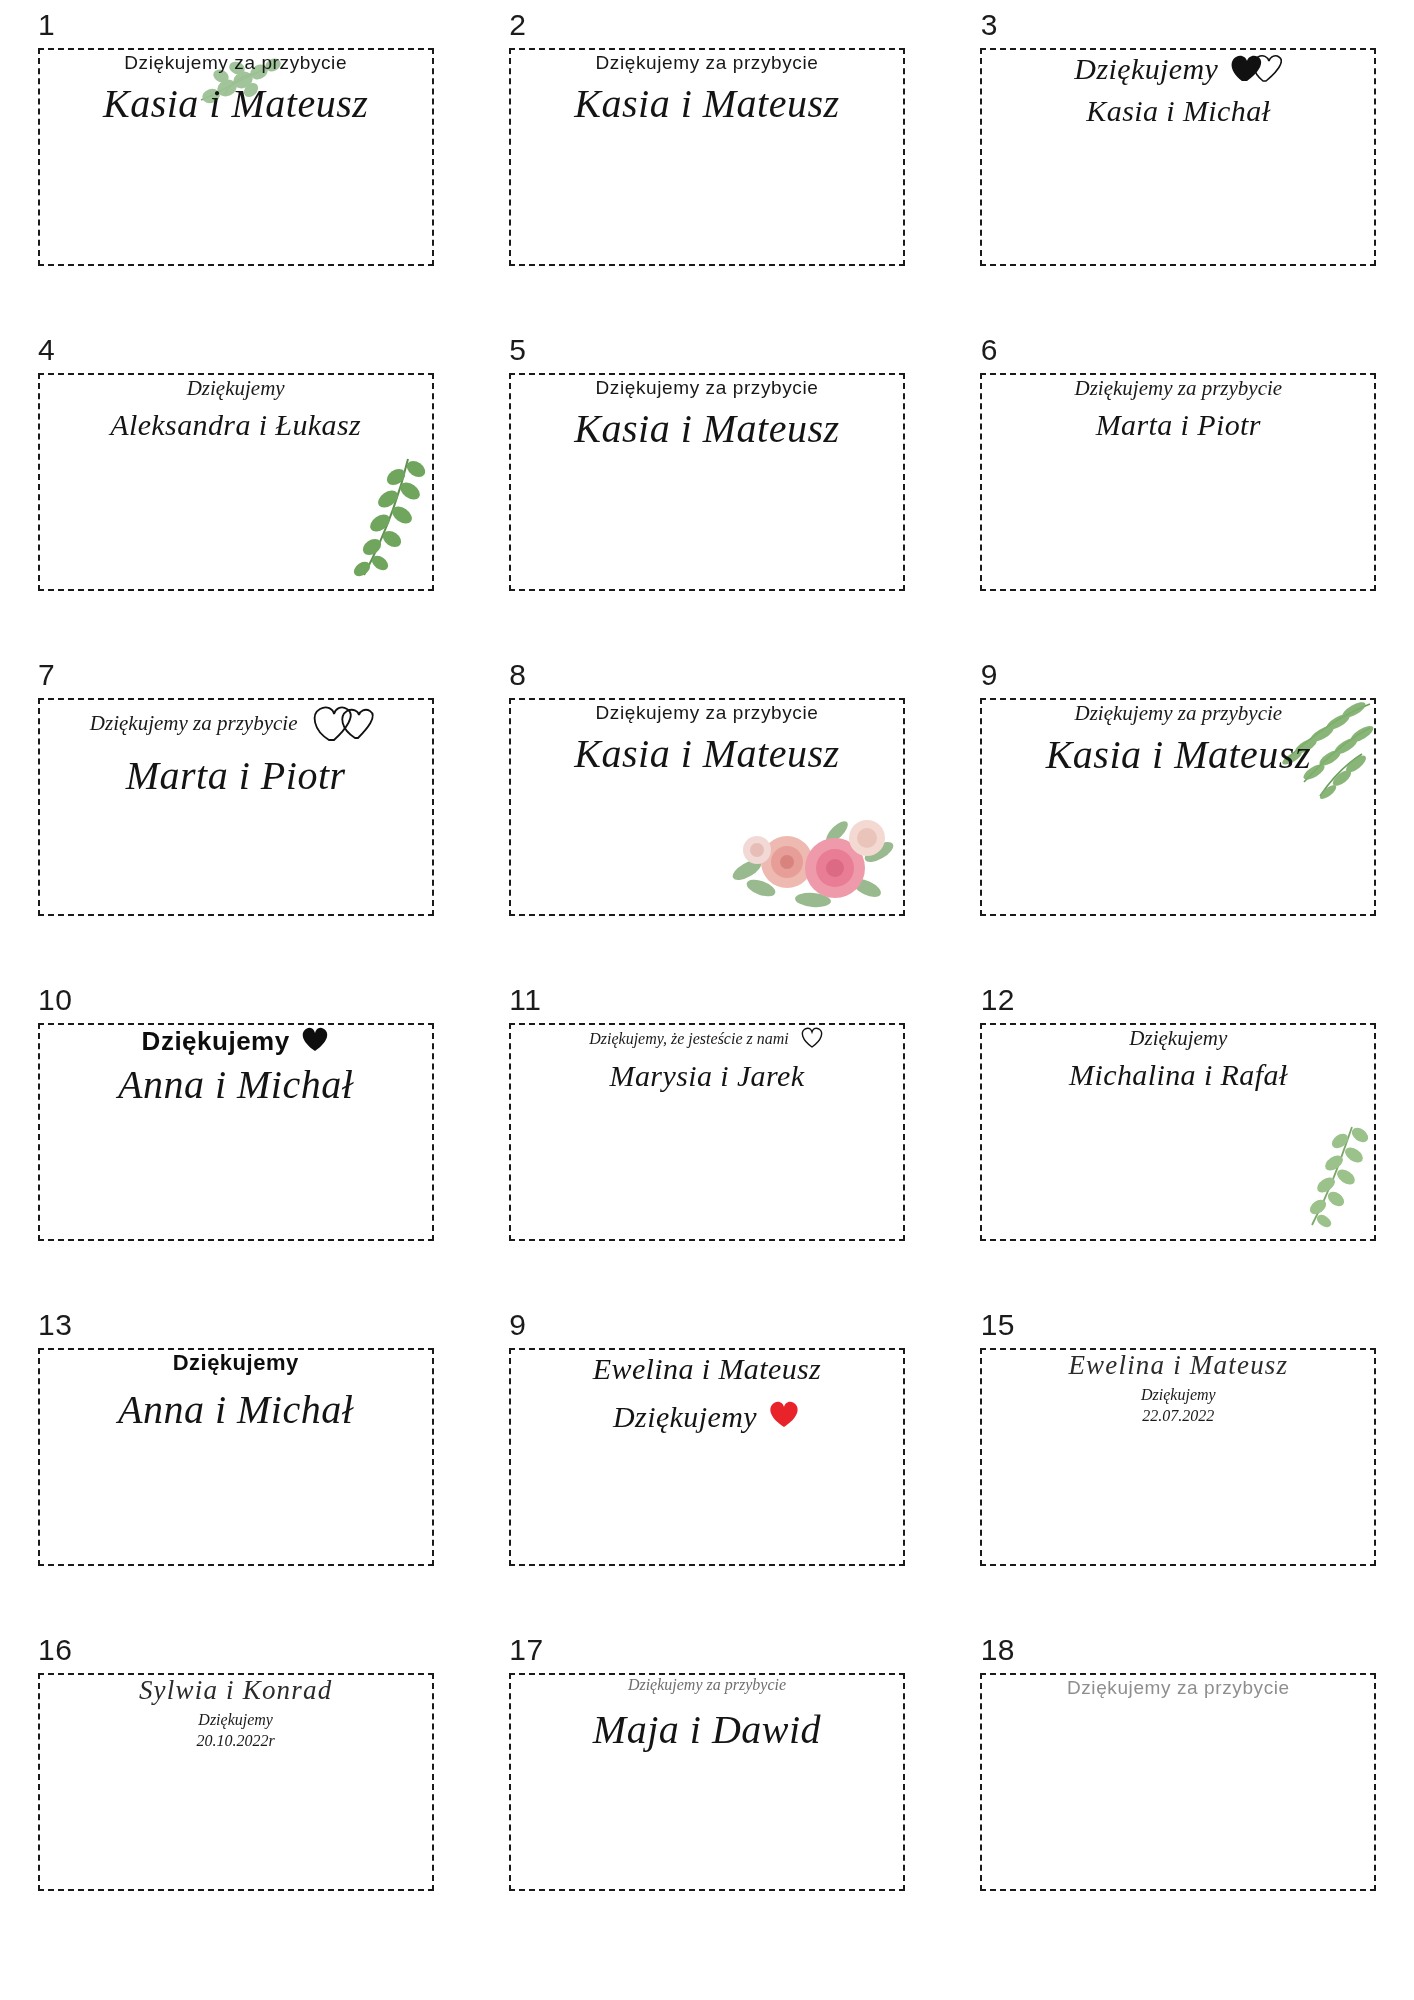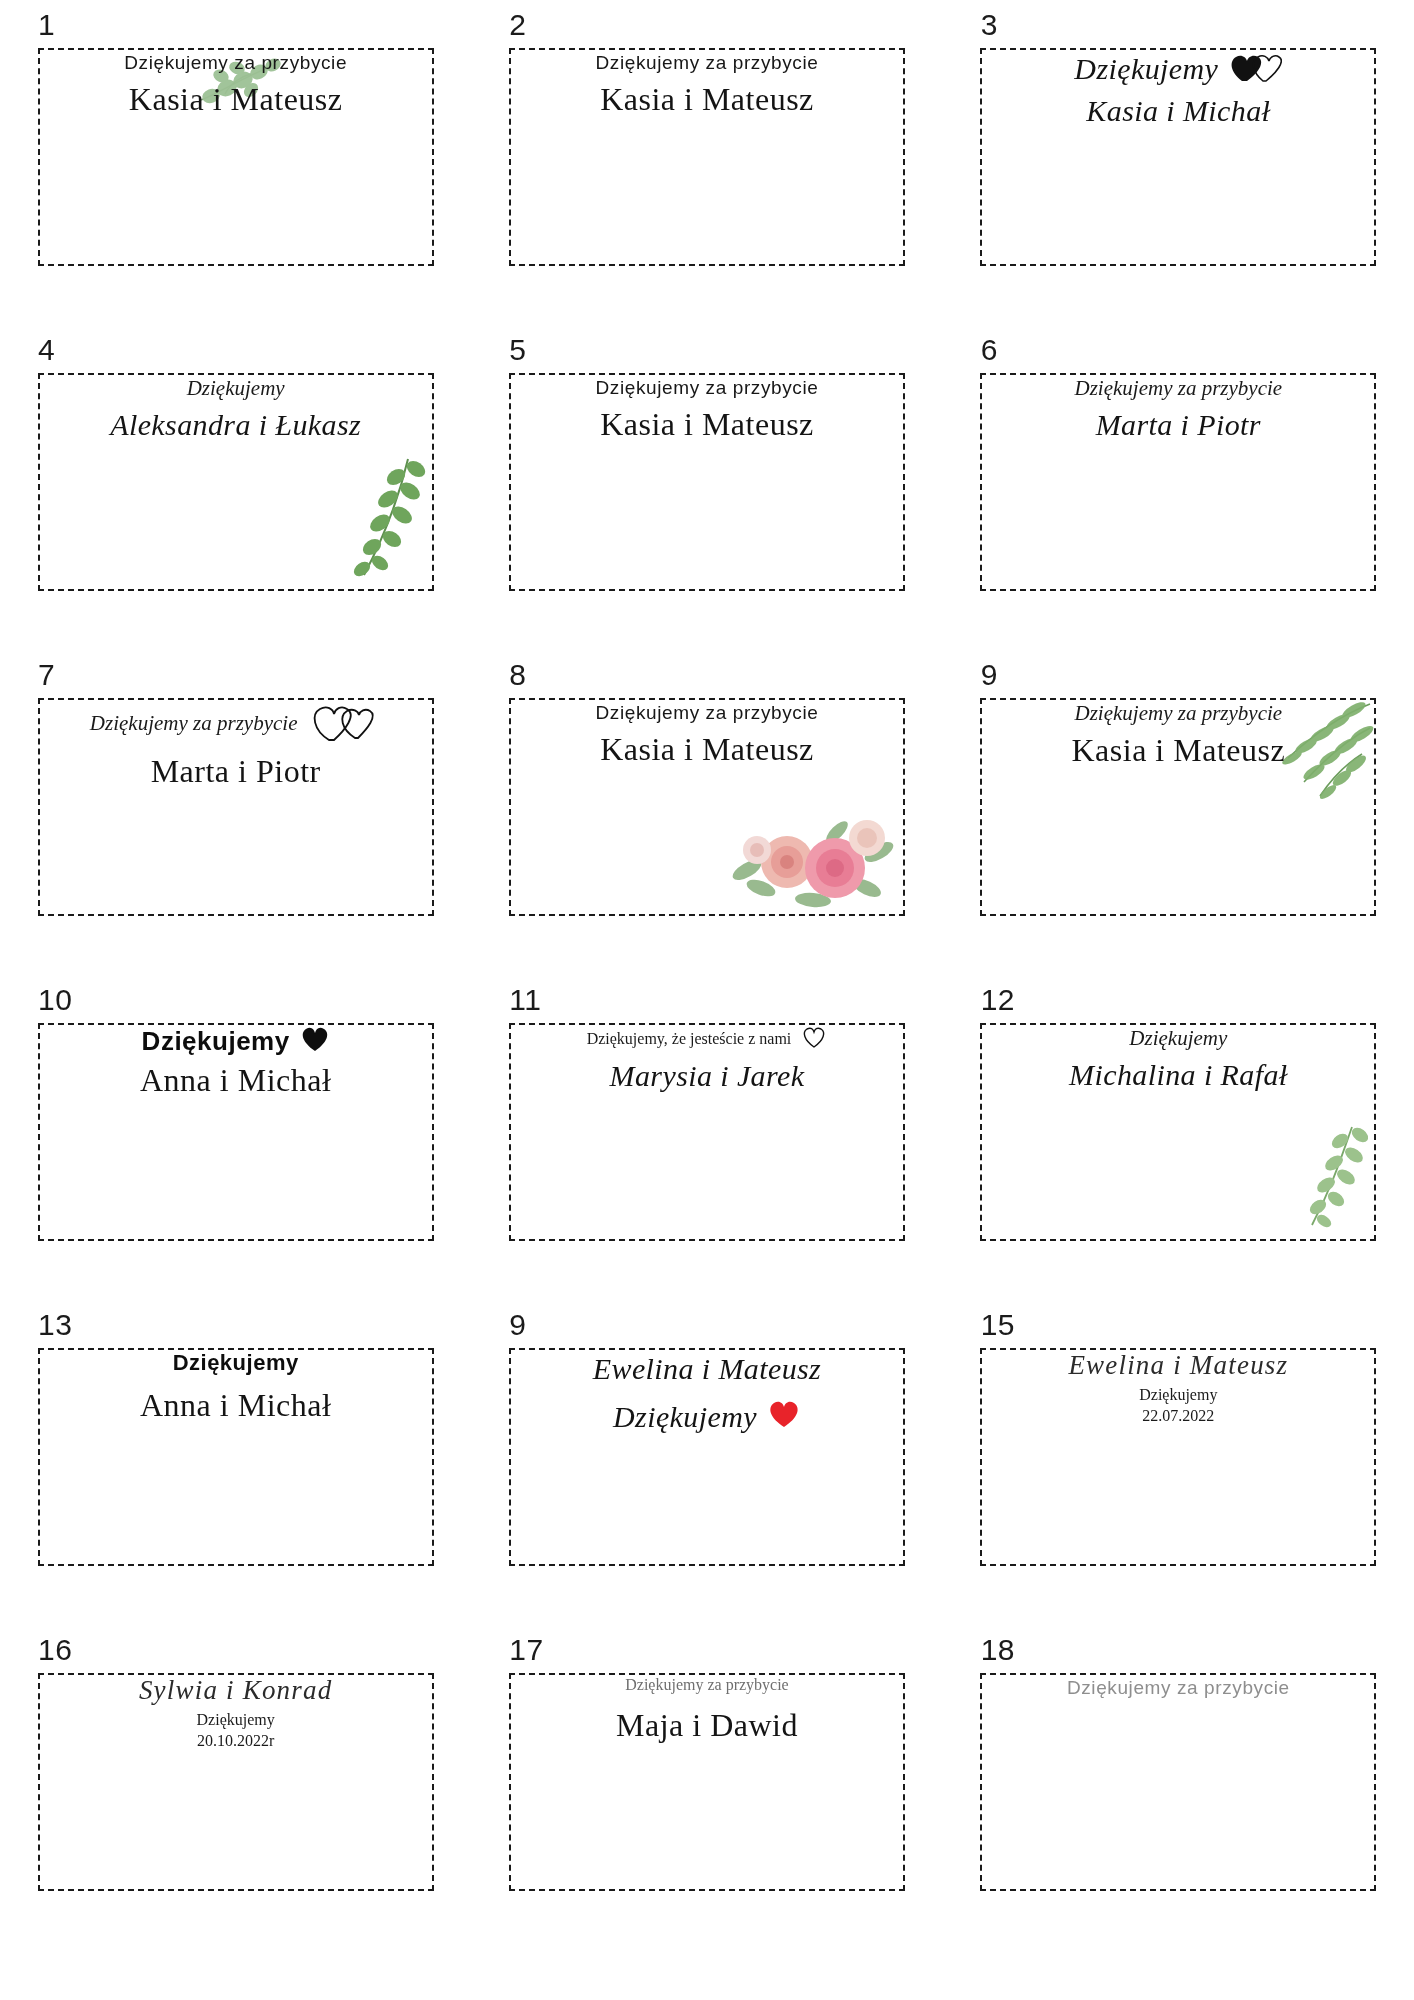--- a/index.html
+++ b/index.html
@@ -80,21 +80,22 @@
   
   .t-small-sans {
     font-family: "Liberation Sans", sans-serif;
     font-size: 19px;
     letter-spacing: 0.6px;
     color: #171717;
     line-height: 1.35;
   }
   .t-script {
     font-family: "Liberation Serif", serif;
-    font-size: 32px;
+    font-style: italic;
+    font-size: 40px;
     color: #141414;
     line-height: 1.2;
     letter-spacing: 0.5px;
   }
   .t-script-sm {
     font-family: "Liberation Serif", serif;
     font-style: italic;
     font-size: 30px;
     color: #141414;
     line-height: 1.25;
@@ -102,20 +103,21 @@
   }
   .t-script-xs {
     font-family: "Liberation Serif", serif;
     font-style: italic;
     font-size: 21px;
     color: #1a1a1a;
     line-height: 1.3;
   }
   .t-script-tiny {
     font-family: "Liberation Serif", serif;
+    font-style: italic;
     font-size: 16px;
     color: #1a1a1a;
     line-height: 1.3;
   }
   .t-bold-sans {
     font-family: "Liberation Sans", sans-serif;
     font-weight: bold;
     font-size: 26px;
     color: #0d0d0d;
     letter-spacing: 0.5px;

